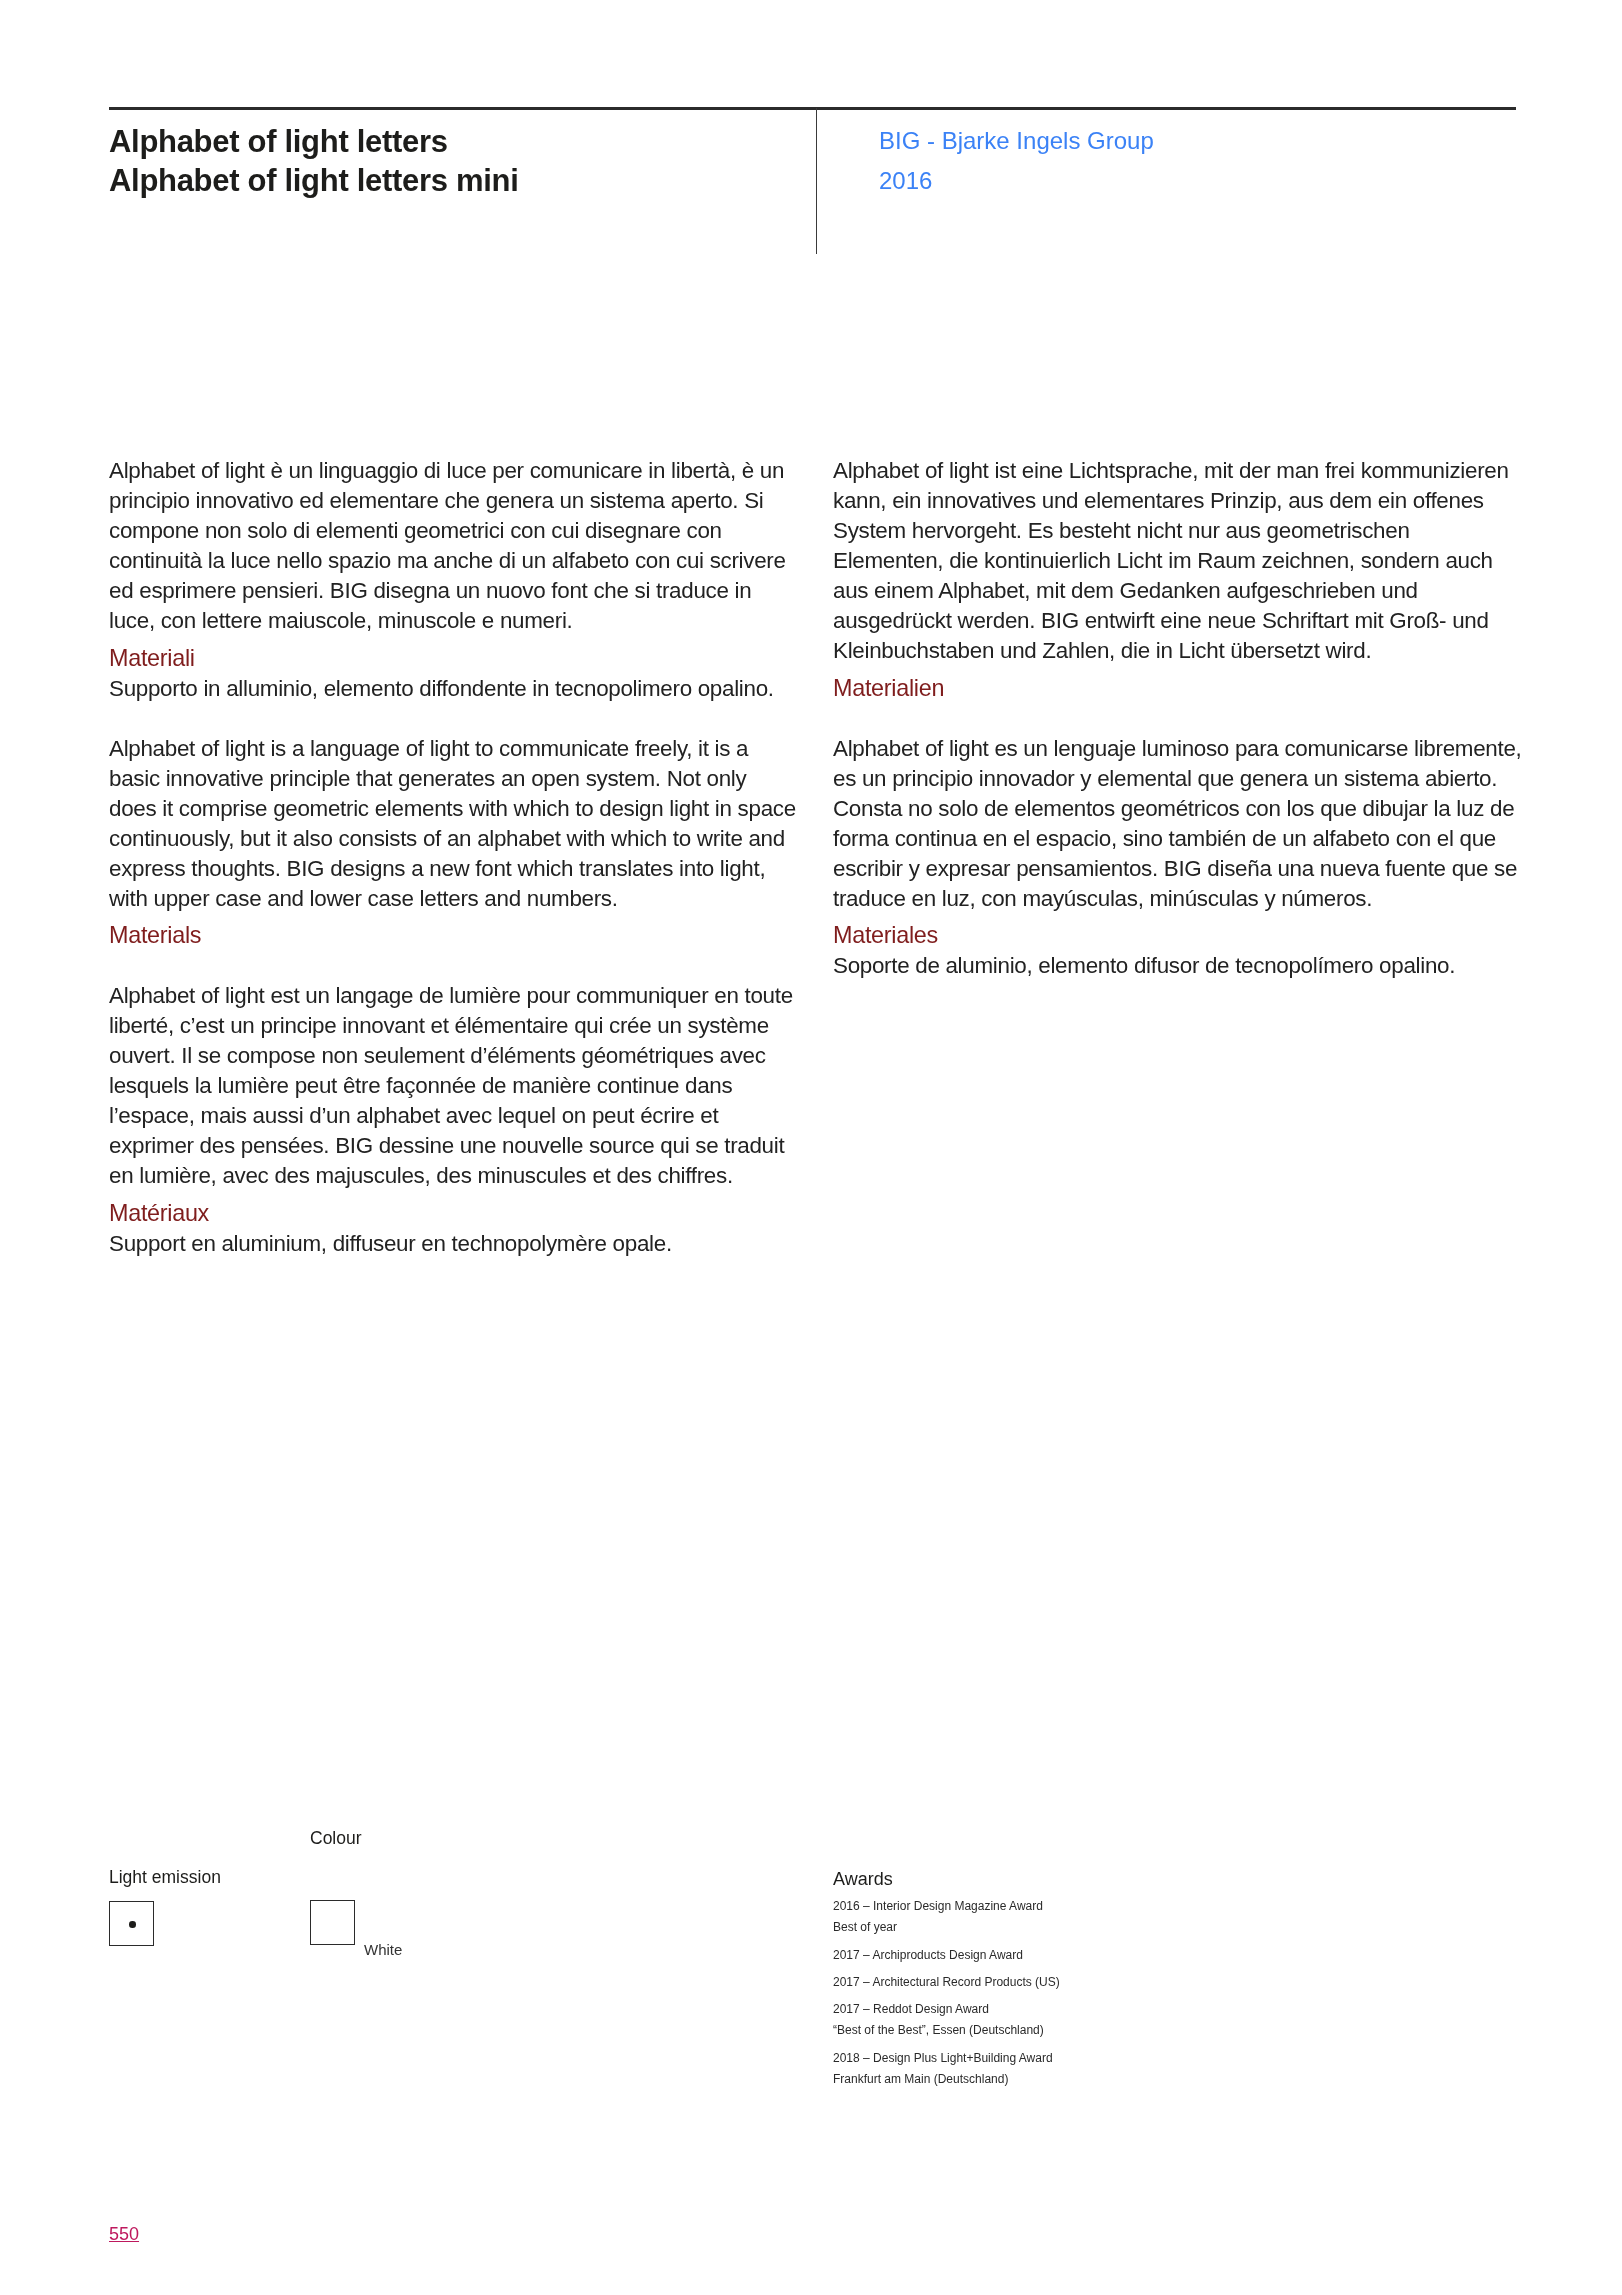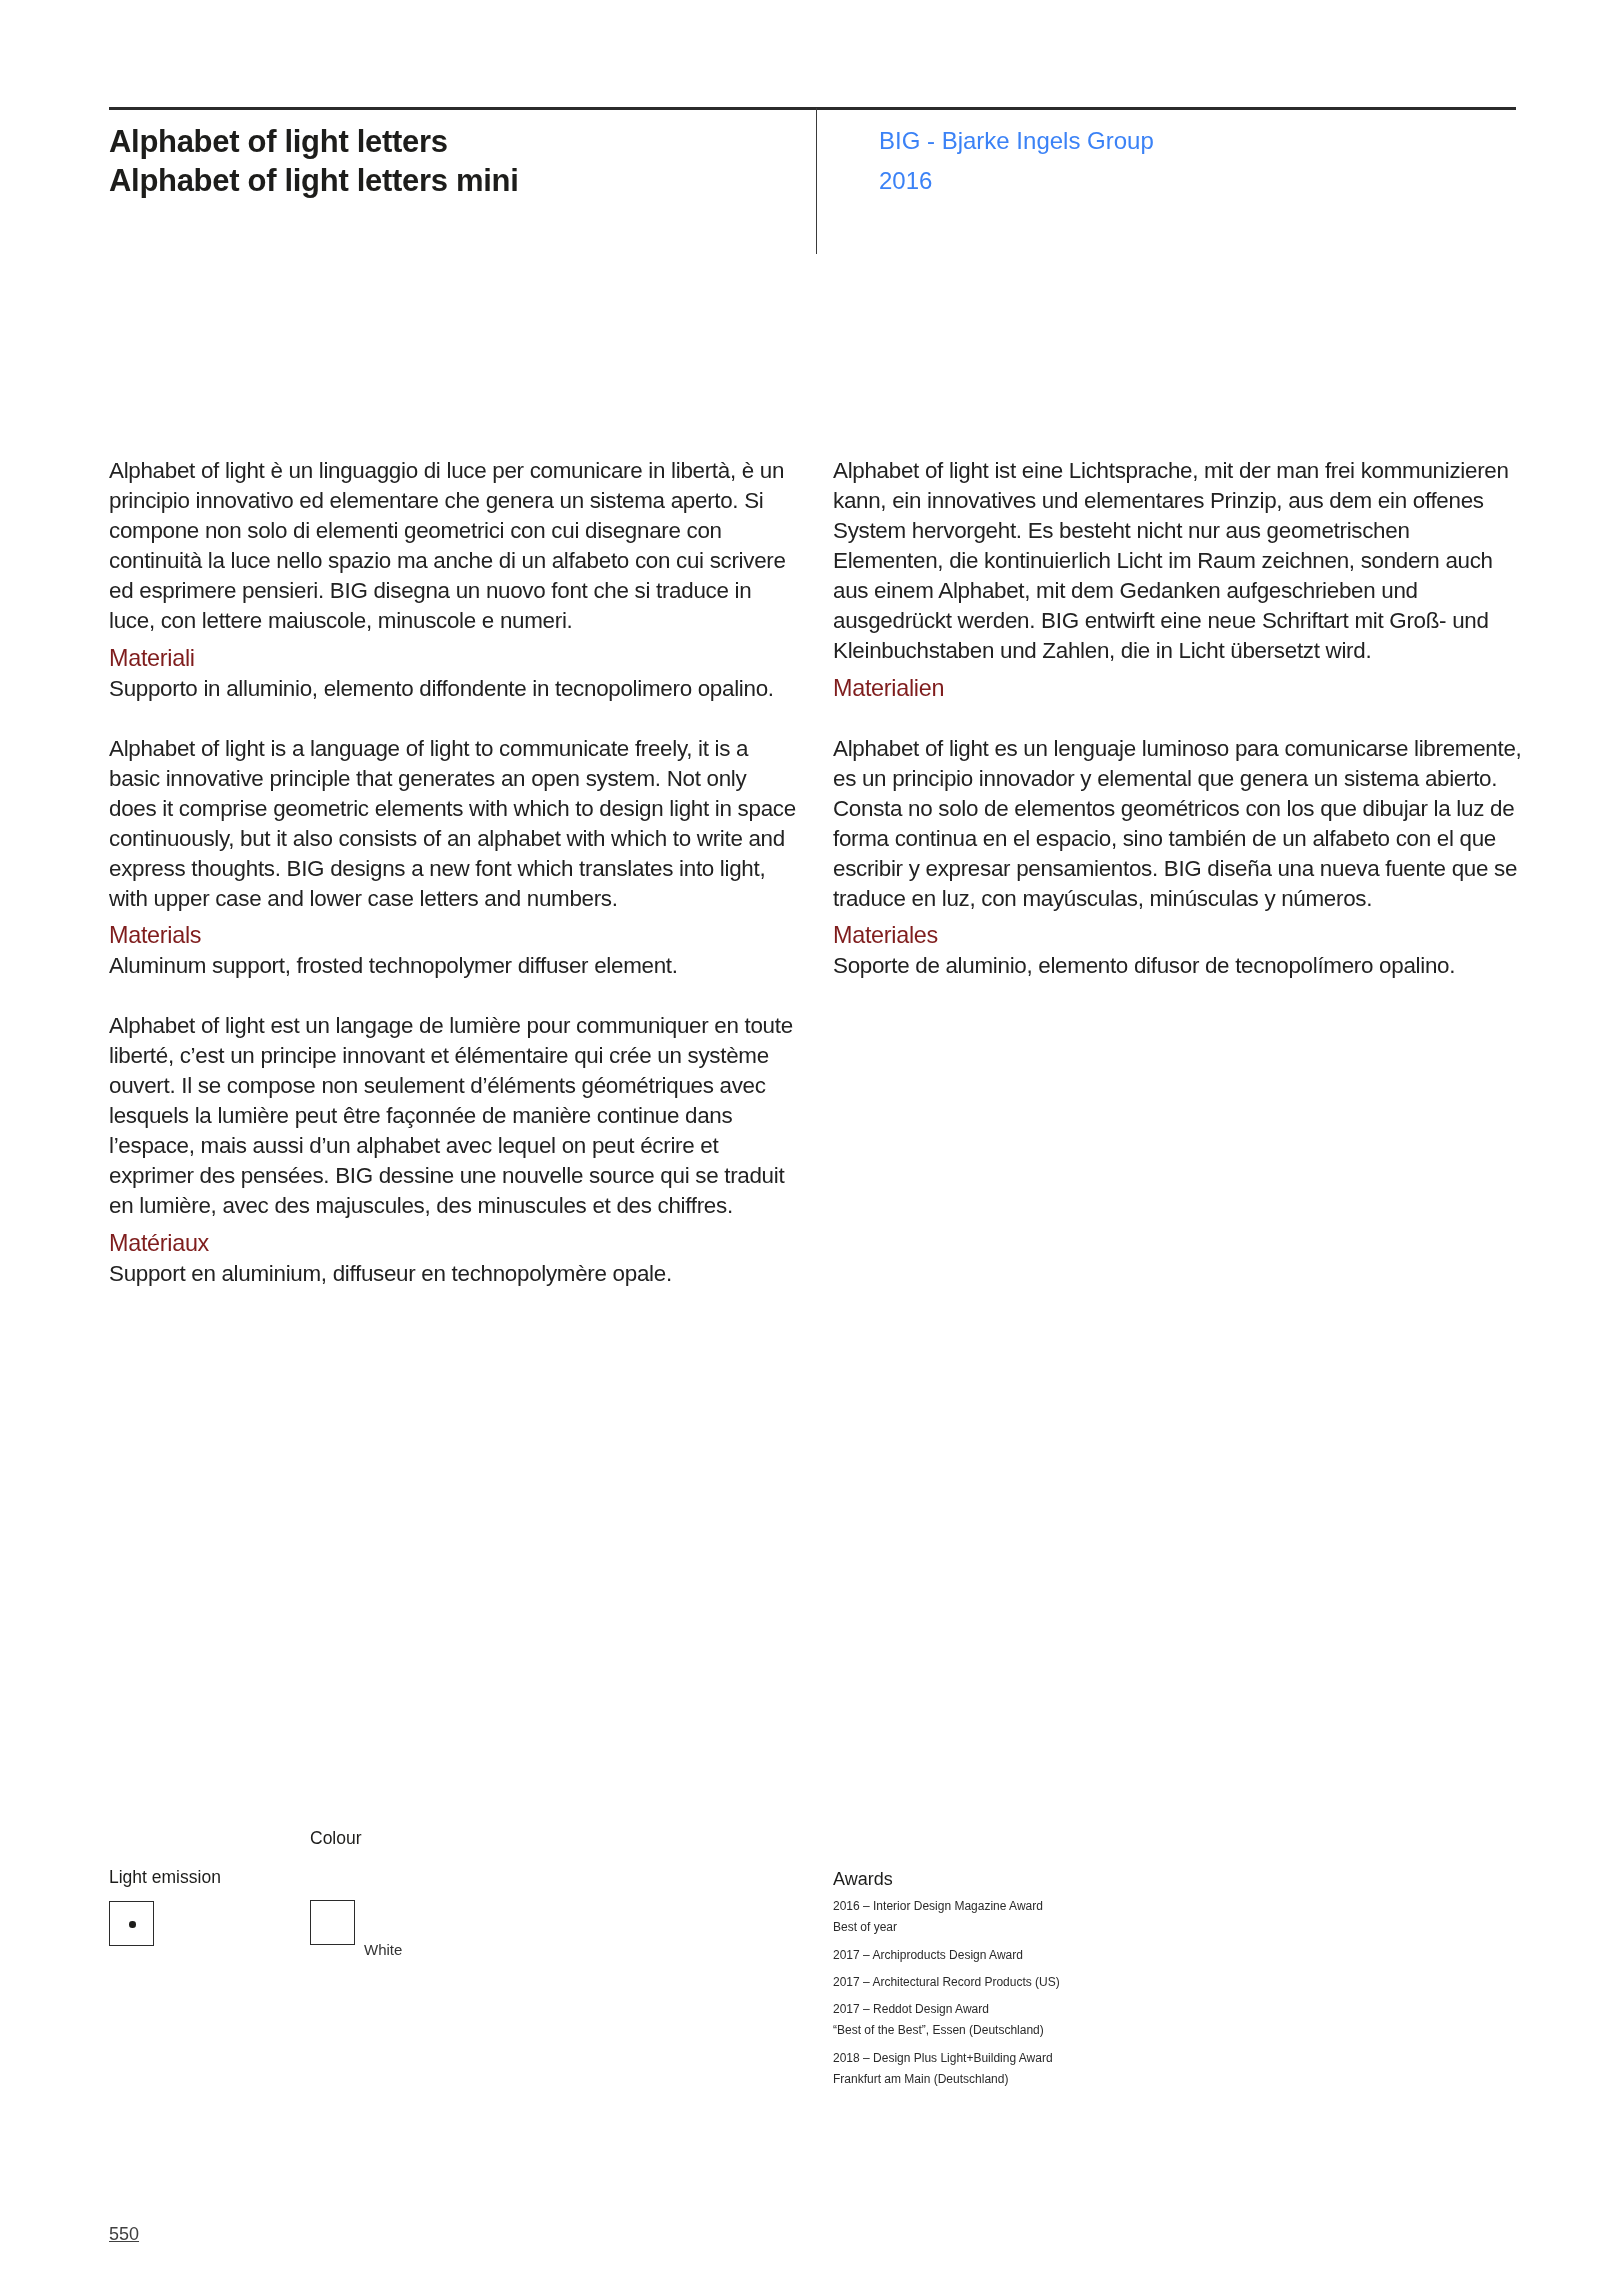--- a/index.html
+++ b/index.html
@@ -21,21 +21,21 @@
   .mat-t { margin: 0; }
   .block + .block { margin-top: 30px; }
   .small-label { position: absolute; font-size: 17.5px; color: #1d1d1b; }
   .box { position: absolute; width: 45px; height: 45px; border: 1.9px solid #2b2b2b; box-sizing: border-box; }
   .dot { position: absolute; left: 19px; top: 19px; width: 6.5px; height: 6.5px; border-radius: 50%; background: #1d1d1b; }
   .white-label { position: absolute; left: 364px; top: 1941px; font-size: 15px; color: #333; }
   .awards { position: absolute; left: 833px; top: 1867px; width: 390px; }
   .awards-h { font-size: 18px; line-height: 25px; margin-bottom: 3.9px; }
   .award { font-size: 12px; line-height: 21.4px; color: #2a2a2a; margin-bottom: 5.8px; }
   .award div { white-space: nowrap; }
-  .pageno { position: absolute; left: 109px; top: 2224px; font-size: 18px; color: #404040; text-decoration: underline; }
+  .pageno { position: absolute; left: 109px; top: 2224px; font-size: 18px; color: #be185d; text-decoration: underline; }
 </style>
 </head>
 <body>
 
 <div class="topline"></div>
 <div class="vline"></div>
 
 <div class="title">
   <div>Alphabet of light letters</div>
   <div>Alphabet of light letters mini</div>
@@ -48,21 +48,20 @@
 
 <div class="col left">
   <div class="block">
     <p class="para">Alphabet of light è un linguaggio di luce per comunicare in libertà, è un principio innovativo ed elementare che genera un sistema aperto. Si compone non solo di elementi geometrici con cui disegnare con continuità la luce nello spazio ma anche di un alfabeto con cui scrivere ed esprimere pensieri. BIG disegna un nuovo font che si traduce in luce, con lettere maiuscole, minuscole e numeri.</p>
     <div class="mat-h">Materiali</div>
     <p class="mat-t">Supporto in alluminio, elemento diffondente in tecnopolimero opalino.</p>
   </div>
   <div class="block">
     <p class="para">Alphabet of light is a language of light to communicate freely, it is a basic innovative principle that generates an open system. Not only does it comprise geometric elements with which to design light in space continuously, but it also consists of an alphabet with which to write and express thoughts. BIG designs a new font which translates into light, with upper case and lower case letters and numbers.</p>
     <div class="mat-h">Materials</div>
-    <p class="mat-t">Aluminum support, frosted technopolymer diffuser element.</p>
   </div>
   <div class="block">
     <p class="para">Alphabet of light est un langage de lumière pour communiquer en toute liberté, c’est un principe innovant et élémentaire qui crée un système ouvert. Il se compose non seulement d’éléments géométriques avec lesquels la lumière peut être façonnée de manière continue dans l’espace, mais aussi d’un alphabet avec lequel on peut écrire et exprimer des pensées. BIG dessine une nouvelle source qui se traduit en lumière, avec des majuscules, des minuscules et des chiffres.</p>
     <div class="mat-h">Matériaux</div>
     <p class="mat-t">Support en aluminium, diffuseur en technopolymère opale.</p>
   </div>
 </div>
 
 <div class="col right">
   <div class="block">

